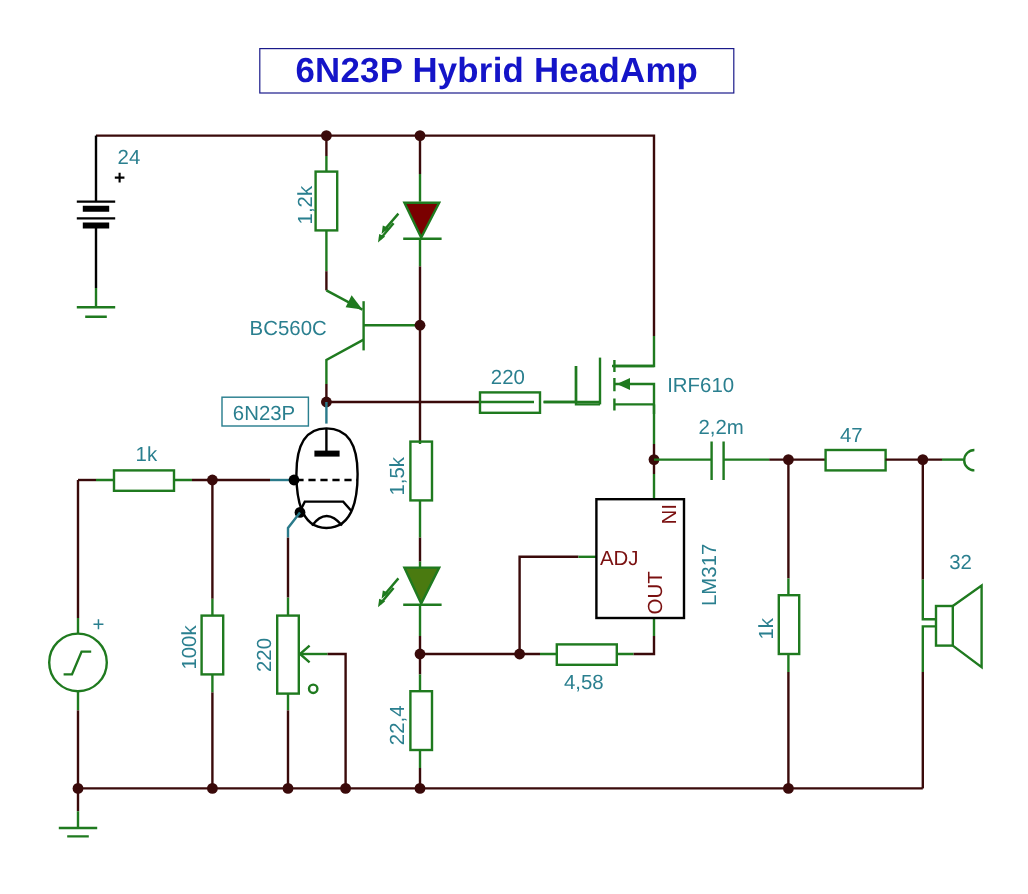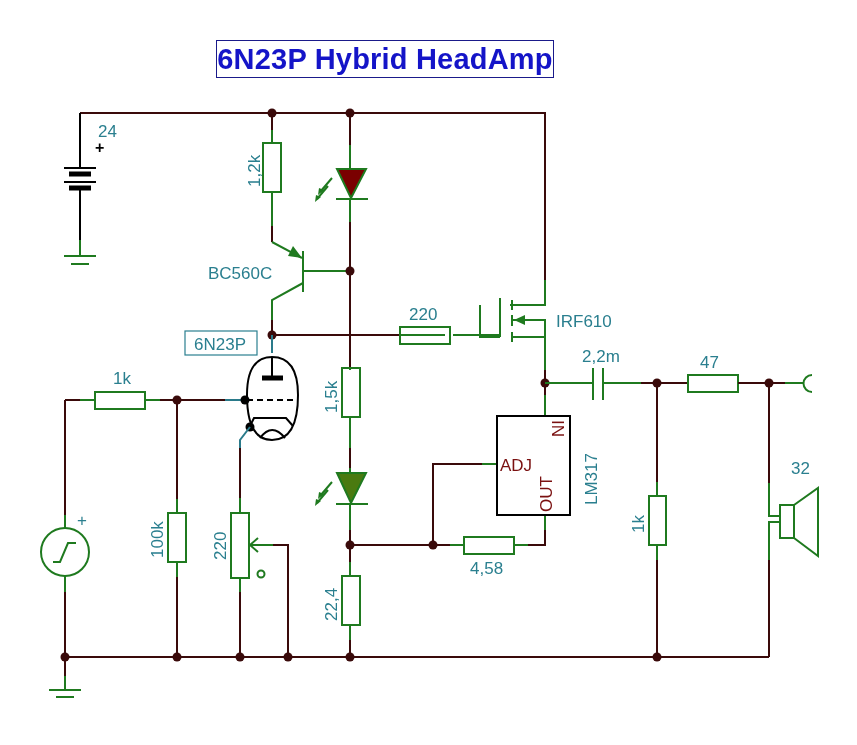--- a/index.html
+++ b/index.html
@@ -1,17 +1,17 @@
 <!DOCTYPE html>
 <html><head>
 <meta charset="utf-8">
 <style>
   html, body { margin:0; padding:0; background:#ffffff; }
   body { width:857px; height:745px; position:relative; overflow:hidden; font-family:"Liberation Sans", sans-serif; }
-  #title-box { position:absolute; left:216px; top:40px; width:338px; height:38px; border:1.5px solid #1a1a8a; box-sizing:border-box; display:flex; align-items:center; justify-content:center; }
+  #title-box { position:absolute; left:216px; top:40px; width:396px; height:38px; border:1.5px solid #1a1a8a; box-sizing:border-box; display:flex; align-items:center; justify-content:center; }
   #title-box span { color:#1414c8; font-weight:bold; font-size:29px; font-family:"Liberation Sans", sans-serif; letter-spacing:0.2px; }
   svg { position:absolute; left:0; top:0; }
   .w { stroke:#3a0a0a; stroke-width:2; fill:none; }
   .g { stroke:#1f7a1f; stroke-width:2; fill:none; }
   .k { stroke:#000; stroke-width:2; fill:none; }
   .t { stroke:#2a7a8a; stroke-width:2; fill:none; }
   .lbl { fill:#2a7f8f; font-family:"Liberation Sans", sans-serif; font-size:17px; }
   .lblr { fill:#7a1010; font-family:"Liberation Sans", sans-serif; font-size:17px; }
   .dot { fill:#3a0a0a; }
 </style>

